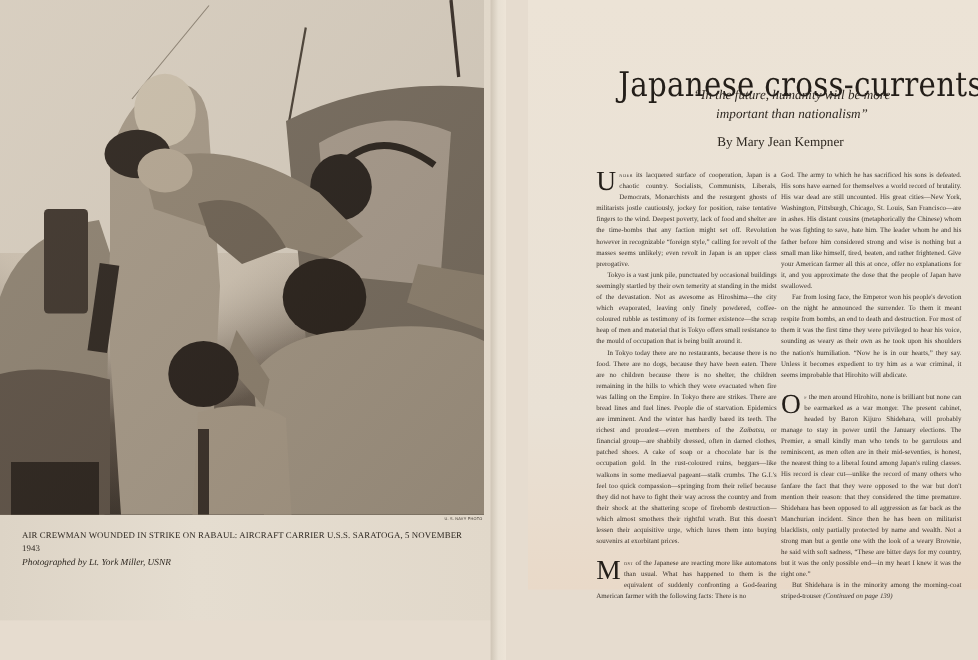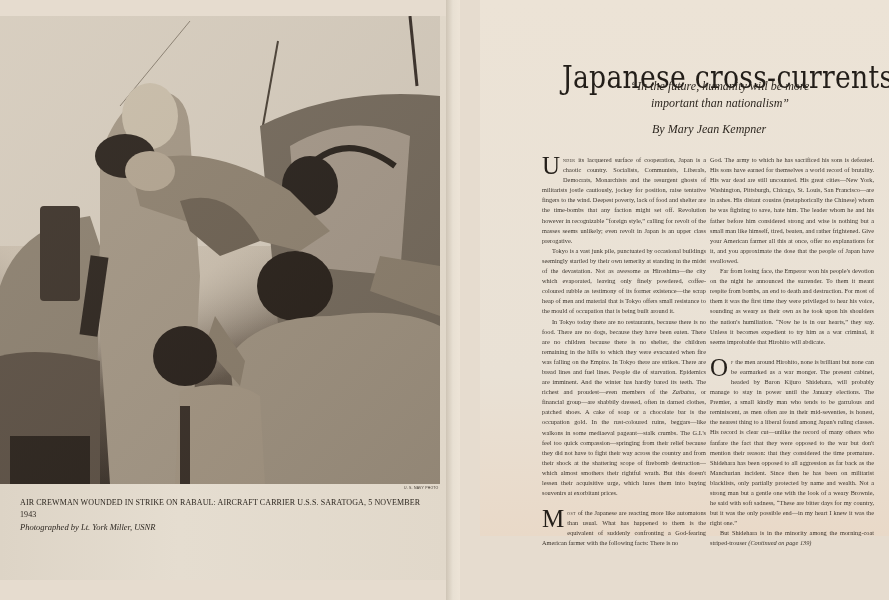--- a/index.html
+++ b/index.html
@@ -7,21 +7,20 @@
       width: 889px; height: 600px; overflow: hidden;
       background: #e6dccf;
       font-family: "Liberation Serif", "DejaVu Serif", serif;
       color: #2b2520;
       position: relative;
     }
     .spread { position: absolute; inset: 0; display: flex; }
     .page-left {
       position: relative; width: 448px; height: 564px;
       background: linear-gradient(90deg, #ddd4c6 0%, #e5ddd0 40%, #e1d8ca 100%);
-      margin-top: 16px;
     }
     .gutter {
       position: absolute; left: 446px; top: 0; width: 14px; height: 600px;
       background: linear-gradient(90deg, #cfc5b6 0%, #e8e0d3 50%, #ede4d7 100%);
     }
     .page-right {
       position: absolute; left: 480px; top: 0; width: 434px; height: 536px;
       background: linear-gradient(180deg, #ece3d6 0%, #e9e1d5 70%, #e9d9c8 100%);
     }
     
@@ -56,21 +55,21 @@
       transform: scaleX(0.86); transform-origin: left top;
       white-space: nowrap;
     }
     .subtitle {
       position: absolute; left: 145px; top: 78px; width: 190px;
       font-style: italic; font-size: 12px; line-height: 17px; text-align: center;
       color: #2d2720;
     }
     .byline {
       position: absolute; left: 172px; top: 122px;
-      font-style: italic; font-size: 12px; color: #2d2720;
+      font-size: 12px; color: #2d2720;
     }
     .col {
       position: absolute; top: 155px; width: 164px;
       font-size: 6.3px; line-height: 10.1px; text-align: justify; color: #3a332c;
       hyphens: auto;
     }
     .col1 { left: 62px; }
     .col2 { left: 230px; }
     .col p { margin: 0; text-indent: 10px; }
     .col p.first { text-indent: 0; }

